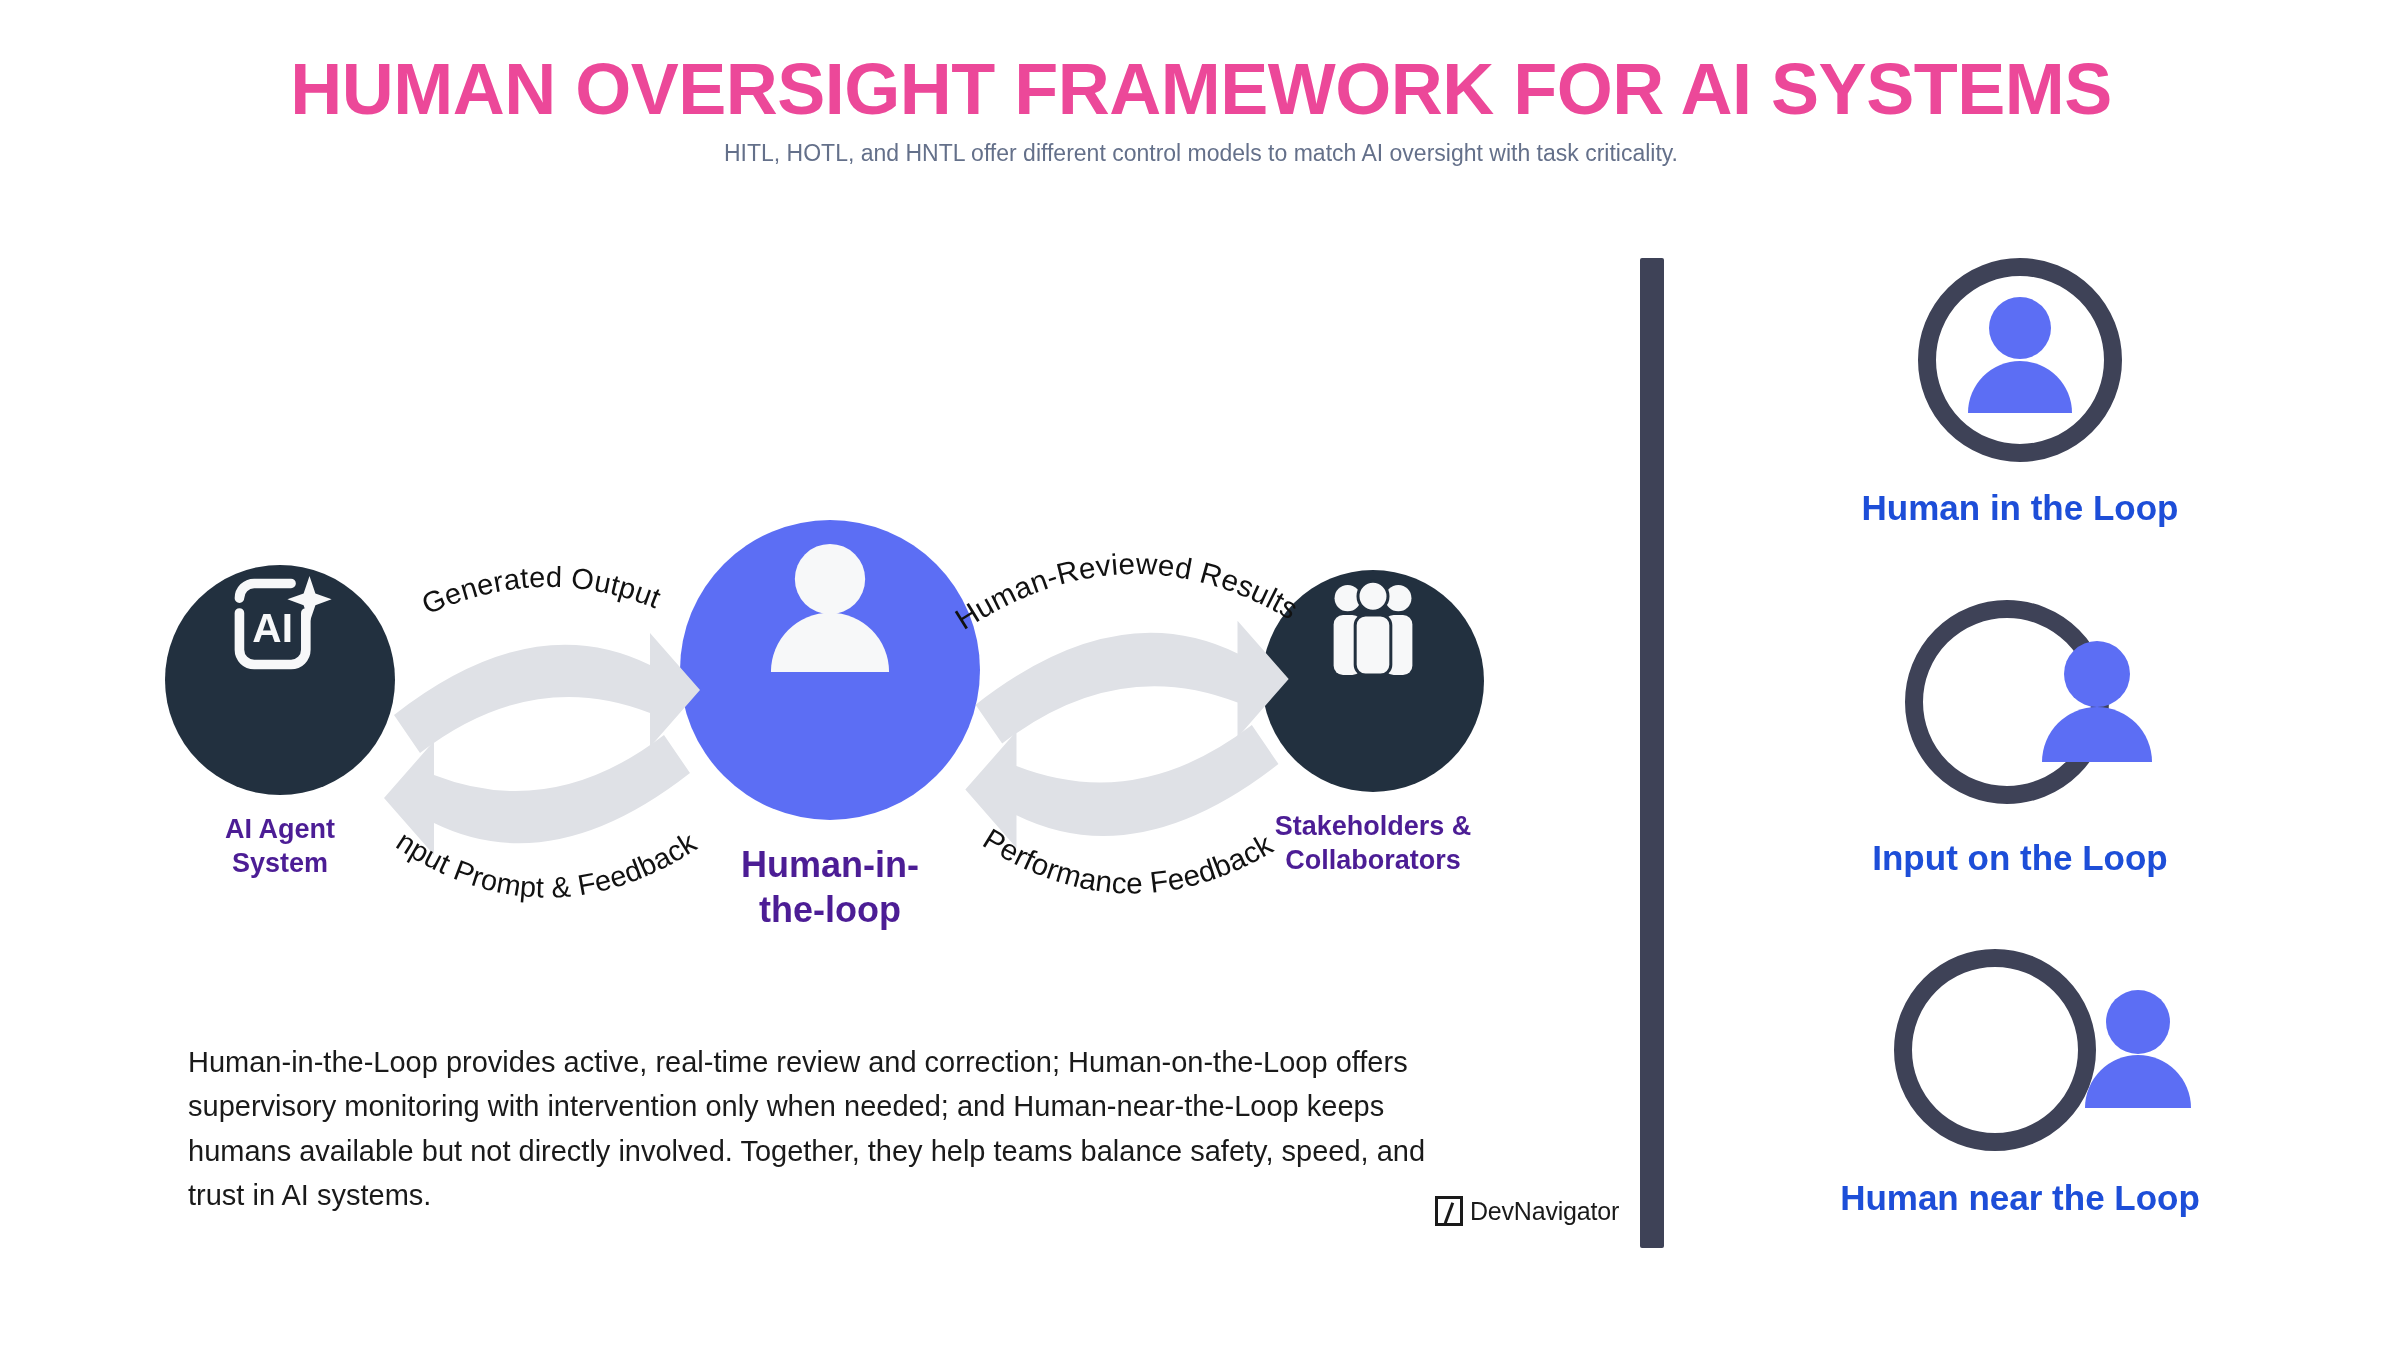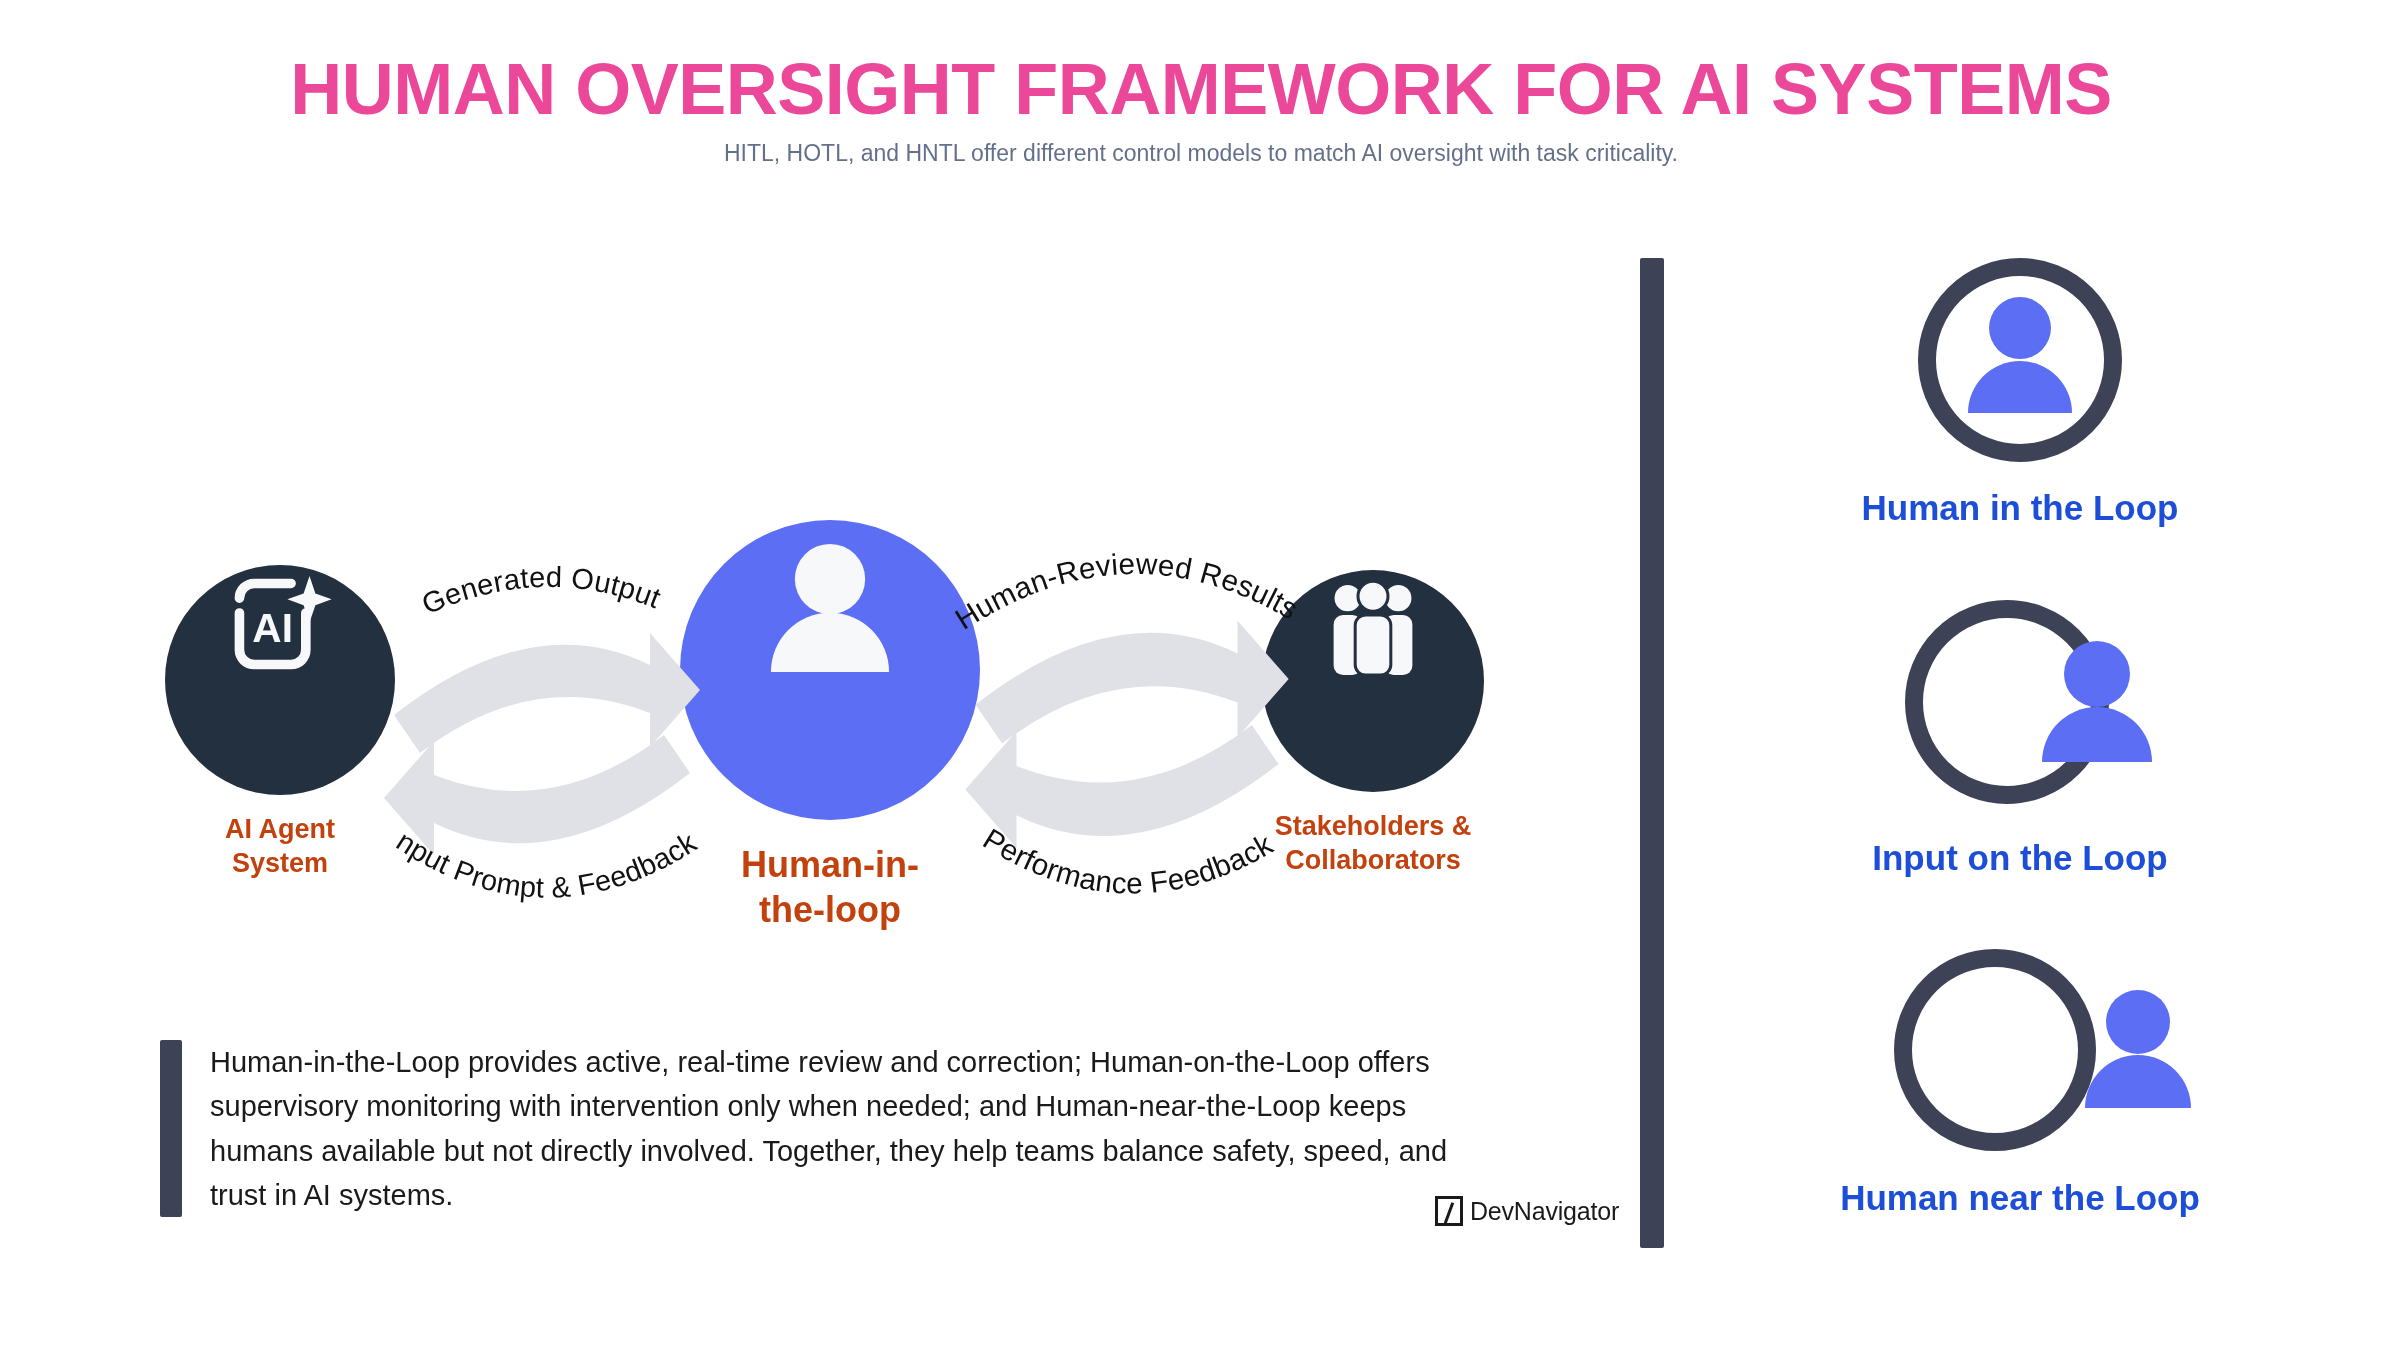--- a/index.html
+++ b/index.html
@@ -38,21 +38,21 @@
   .diagram{ position:absolute; left:0px; top:230px; width:1620px; height:790px; }
 
   .node{ position:absolute; text-align:center; }
   .node-circle{
     border-radius:50%;
     display:flex; align-items:flex-start; justify-content:center;
     position:relative;
   }
   .node-label{
     margin-top:18px;
-    font-size:27px; font-weight:700; color:#c2410c;
+    font-size:27px; font-weight:700; color:#4c1d95;
     line-height:1.25; white-space:pre-line;
   }
 
   
   #node-ai{ left:165px; top:335px; width:230px; }
   #node-ai .node-circle{
     width:230px; height:230px; background:#22303f;
   }
 
   
@@ -74,21 +74,21 @@
   #arrows-right{ left:962px; top:270px; width:330px; height:440px; }
 
   .arrow-svg{ position:absolute; left:0; top:0; overflow:visible; }
   .arc-label{
     font-family:"Liberation Sans", sans-serif;
     font-size:29px; font-weight:400; fill:#111111;
     letter-spacing:0.2px;
   }
 
   
-  .callout{ position:absolute; left:160px; top:1040px; width:1300px; display:flex; }
+  .callout{ position:absolute; left:160px; top:1040px; width:1300px; display:flex;flex-direction:column; }
   .callout-bar{ width:22px; background:#3e4257; border-radius:2px; flex:none; }
   .callout-text{
     padding-left:28px;
     font-size:29px; line-height:1.53; color:#1a1a1a; font-weight:400;
   }
 
   
   .brand{
     position:absolute; left:1435px; top:1196px;
     display:flex; align-items:center; gap:7px;

